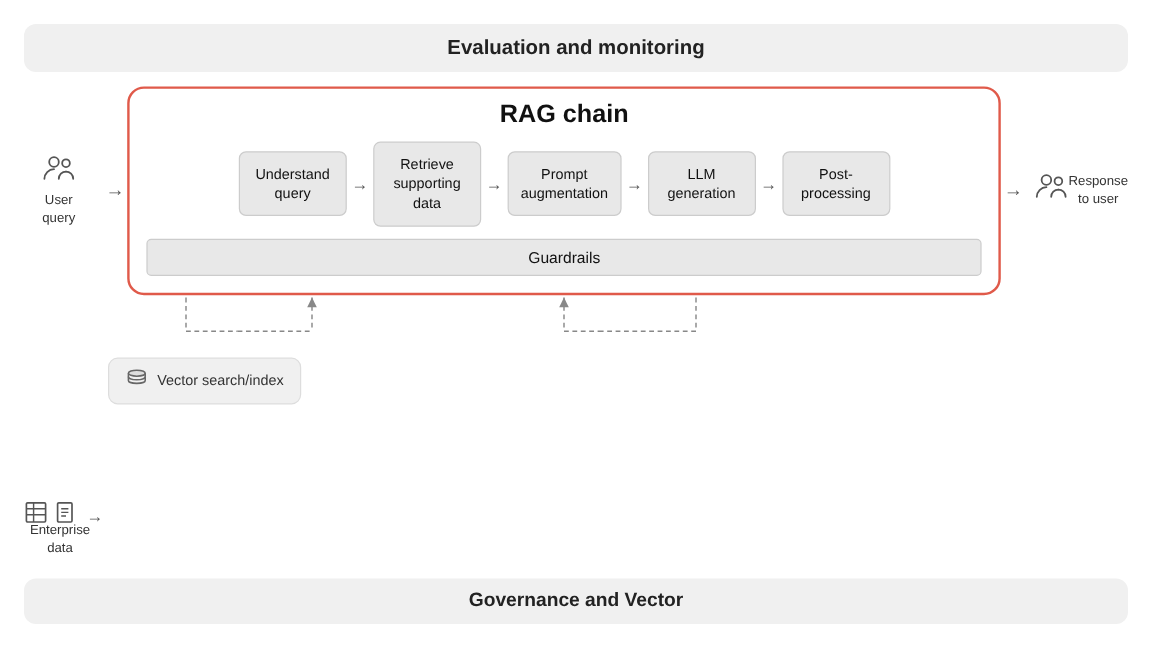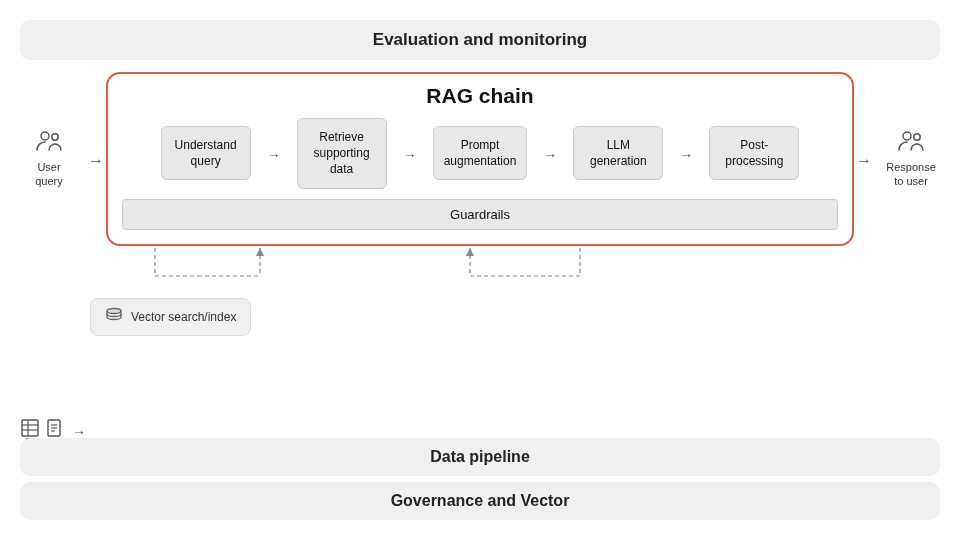--- a/index.html
+++ b/index.html
@@ -101,21 +101,21 @@
       font-weight: 700;
       color: #111;
       margin-bottom: 10px;
     }
 
     
     .steps-row {
       display: flex;
       align-items: center;
       justify-content: center;
-      gap: 12px;
+      gap: 0;
       margin-bottom: 10px;
     }
     .step-box {
       background: #e8e8e8;
       border-radius: 6px;
       border: 1px solid #ccc;
       padding: 10px 10px;
       font-size: 12px;
       text-align: center;
       line-height: 1.35;
@@ -139,21 +139,20 @@
       text-align: center;
       font-size: 13px;
       color: #111;
       padding: 7px;
       margin-bottom: 0;
     }
 
     
     .response-user {
       display: flex;
-      flex-direction: column;
       align-items: center;
       margin-left: 8px;
       min-width: 58px;
     }
     .response-icon {
       font-size: 20px;
       color: #555;
       margin-bottom: 2px;
     }
     .response-label {
@@ -316,17 +315,16 @@
           <line x1="7" y1="10" x2="13" y2="10" stroke="#555" stroke-width="1.2"></line>
           <line x1="7" y1="13" x2="11" y2="13" stroke="#555" stroke-width="1.2"></line>
         </svg>
       </span>
     </div>
     <span style="font-size:14px; color:#555; margin-left:4px;">→</span>
     <div style="position:absolute; bottom:-22px; left:0; font-size:11px; color:#333; line-height:1.3; text-align:center; width:60px;">Enterprise<br>data</div>
   </div>
 
   <div class="bottom-banners">
-    <div class="bottom-banner">Data pipeline</div>
     <div class="bottom-banner">Governance and Vector</div>
   </div>
 
 </div>
 
 </body></html>

